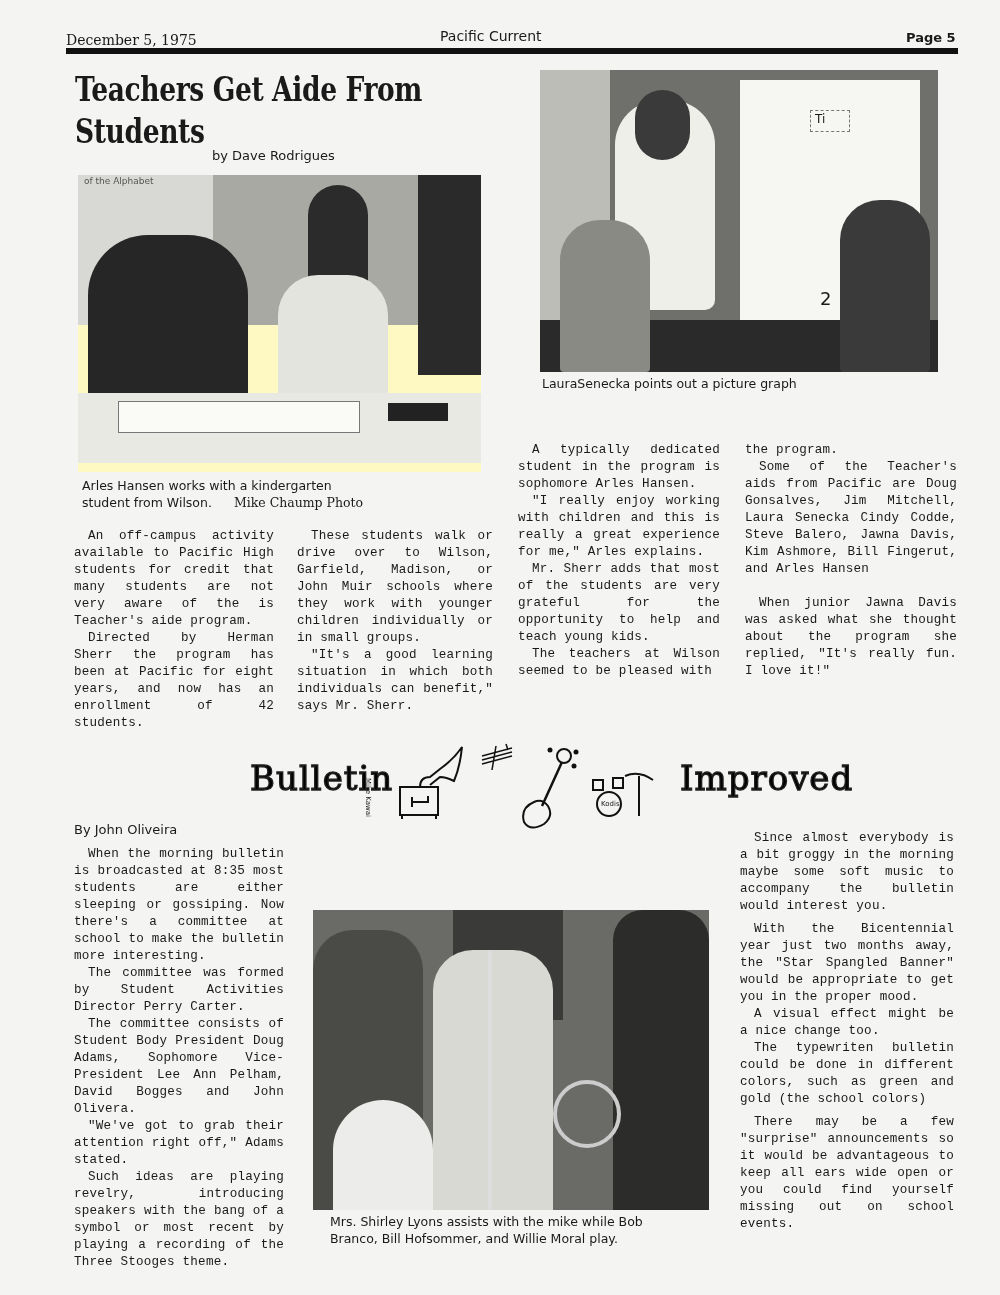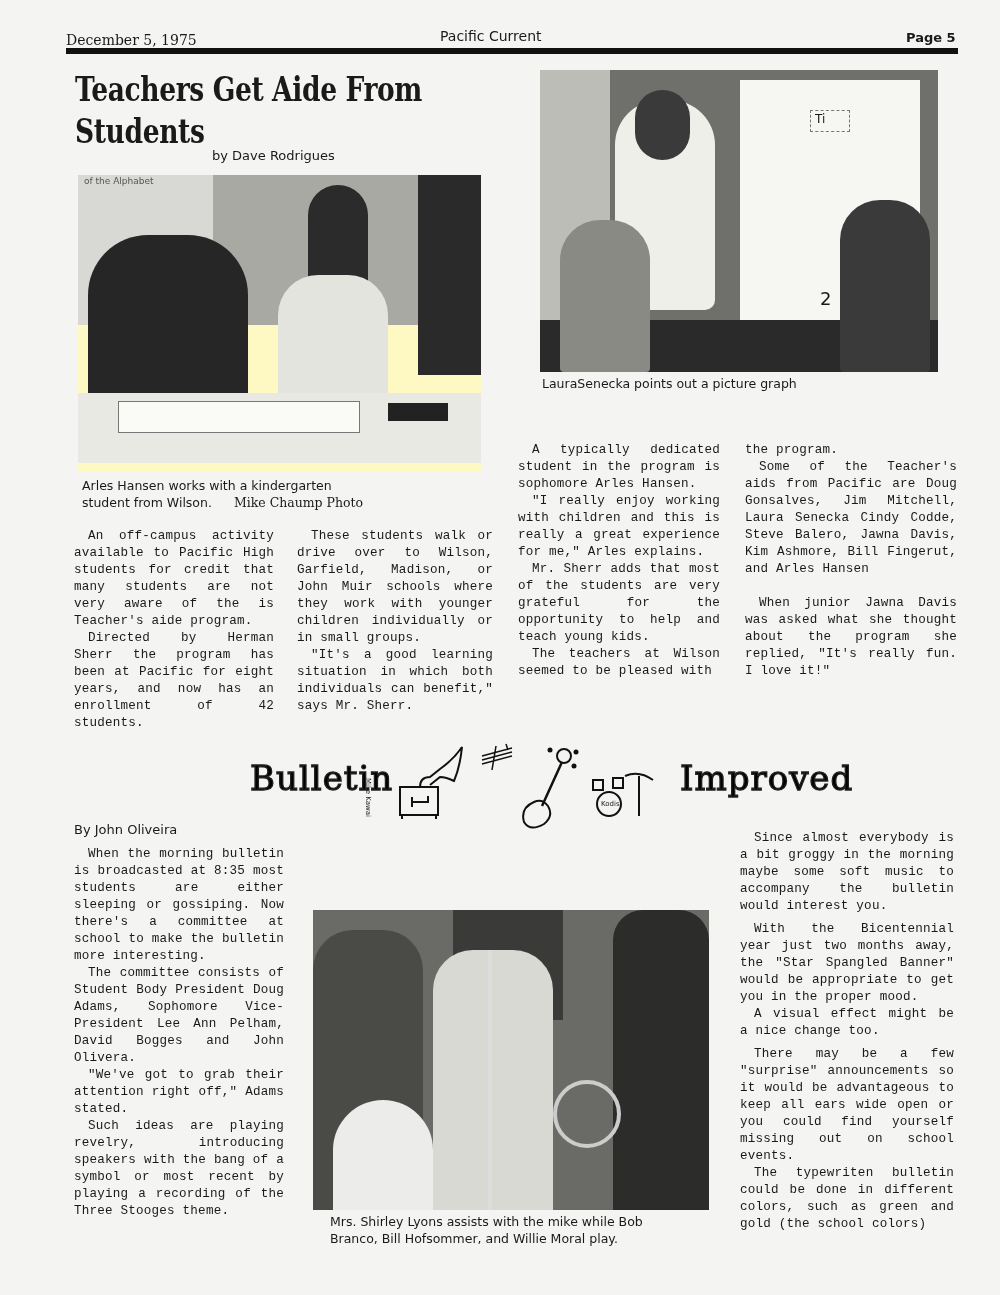--- a/index.html
+++ b/index.html
@@ -119,20 +119,21 @@
   <rect x="28" y="8" width="10" height="10" fill="none" stroke="#111" stroke-width="2"></rect>
   <path d="M40 6 q14 -6 28 4 M54 6 v40" fill="none" stroke="#111" stroke-width="2"></path>
 </svg>
 <div class="abs sm" style="left:601px;top:800px;font-size:7px;">Kodis</div>
 <div class="abs bigword" style="left:680px;top:758px;">Improved</div>
 
 <div class="abs" style="left:74px;top:822px;font-size:13px;font-family:'DejaVu Sans',sans-serif;text-align:center;">By John Oliveira</div>
 
 <div class="abs col" style="left:74px;top:846px;width:210px;">
   <p>When the morning bulletin is broadcasted at 8:35 most students are either sleeping or gossiping. Now there's a committee at school to make the bulletin more interesting.</p>
+  <p>The committee was formed by Student Activities Director Perry Carter.</p>
   <p>The committee consists of Student Body President Doug Adams, Sophomore Vice-President Lee Ann Pelham, David Bogges and John Olivera.</p>
   <p>"We've got to grab their attention right off," Adams stated.</p>
   <p>Such ideas are playing revelry, introducing speakers with the bang of a symbol or most recent by playing a recording of the Three Stooges theme.</p>
 </div>
 
 <div class="abs photo" style="left:313px;top:910px;width:396px;height:300px;background:#6a6a66;">
   <div class="shade" style="left:140px;top:0;width:110px;height:110px;background:#3a3a38;"></div>
   <div class="shade" style="left:0;top:20px;width:110px;height:280px;background:#4a4a47;border-radius:40px 40px 0 0;"></div>
   <div class="shade" style="left:120px;top:40px;width:120px;height:260px;background:#d9d9d4;border-radius:40px 40px 0 0;"></div>
   <div class="shade" style="left:300px;top:0;width:96px;height:300px;background:#2c2c2a;border-radius:30px 30px 0 0;"></div>
@@ -142,15 +143,15 @@
 </div>
 <div class="abs caption" style="left:330px;top:1213px;width:400px;">
   <div>Mrs. Shirley Lyons assists with the mike while Bob</div>
   <div>Branco, Bill Hofsommer, and Willie Moral play.</div>
 </div>
 
 <div class="abs col" style="left:740px;top:830px;width:214px;">
   <p>Since almost everybody is a bit groggy in the morning maybe some soft music to accompany the bulletin would interest you.</p>
   <p style="margin-top:6px;">With the Bicentennial year just two months away, the "Star Spangled Banner" would be appropriate to get you in the proper mood.</p>
   <p>A visual effect might be a nice change too.</p>
+  <p>The typewriten bulletin could be done in different colors, such as green and gold (the school colors)</p>
   <p style="margin-top:6px;">There may be a few "surprise" announcements so it would be advantageous to keep all ears wide open or you could find yourself missing out on school events.</p>
-  <p>The typewriten bulletin could be done in different colors, such as green and gold (the school colors)</p>
 </div>
 
 </body></html>

